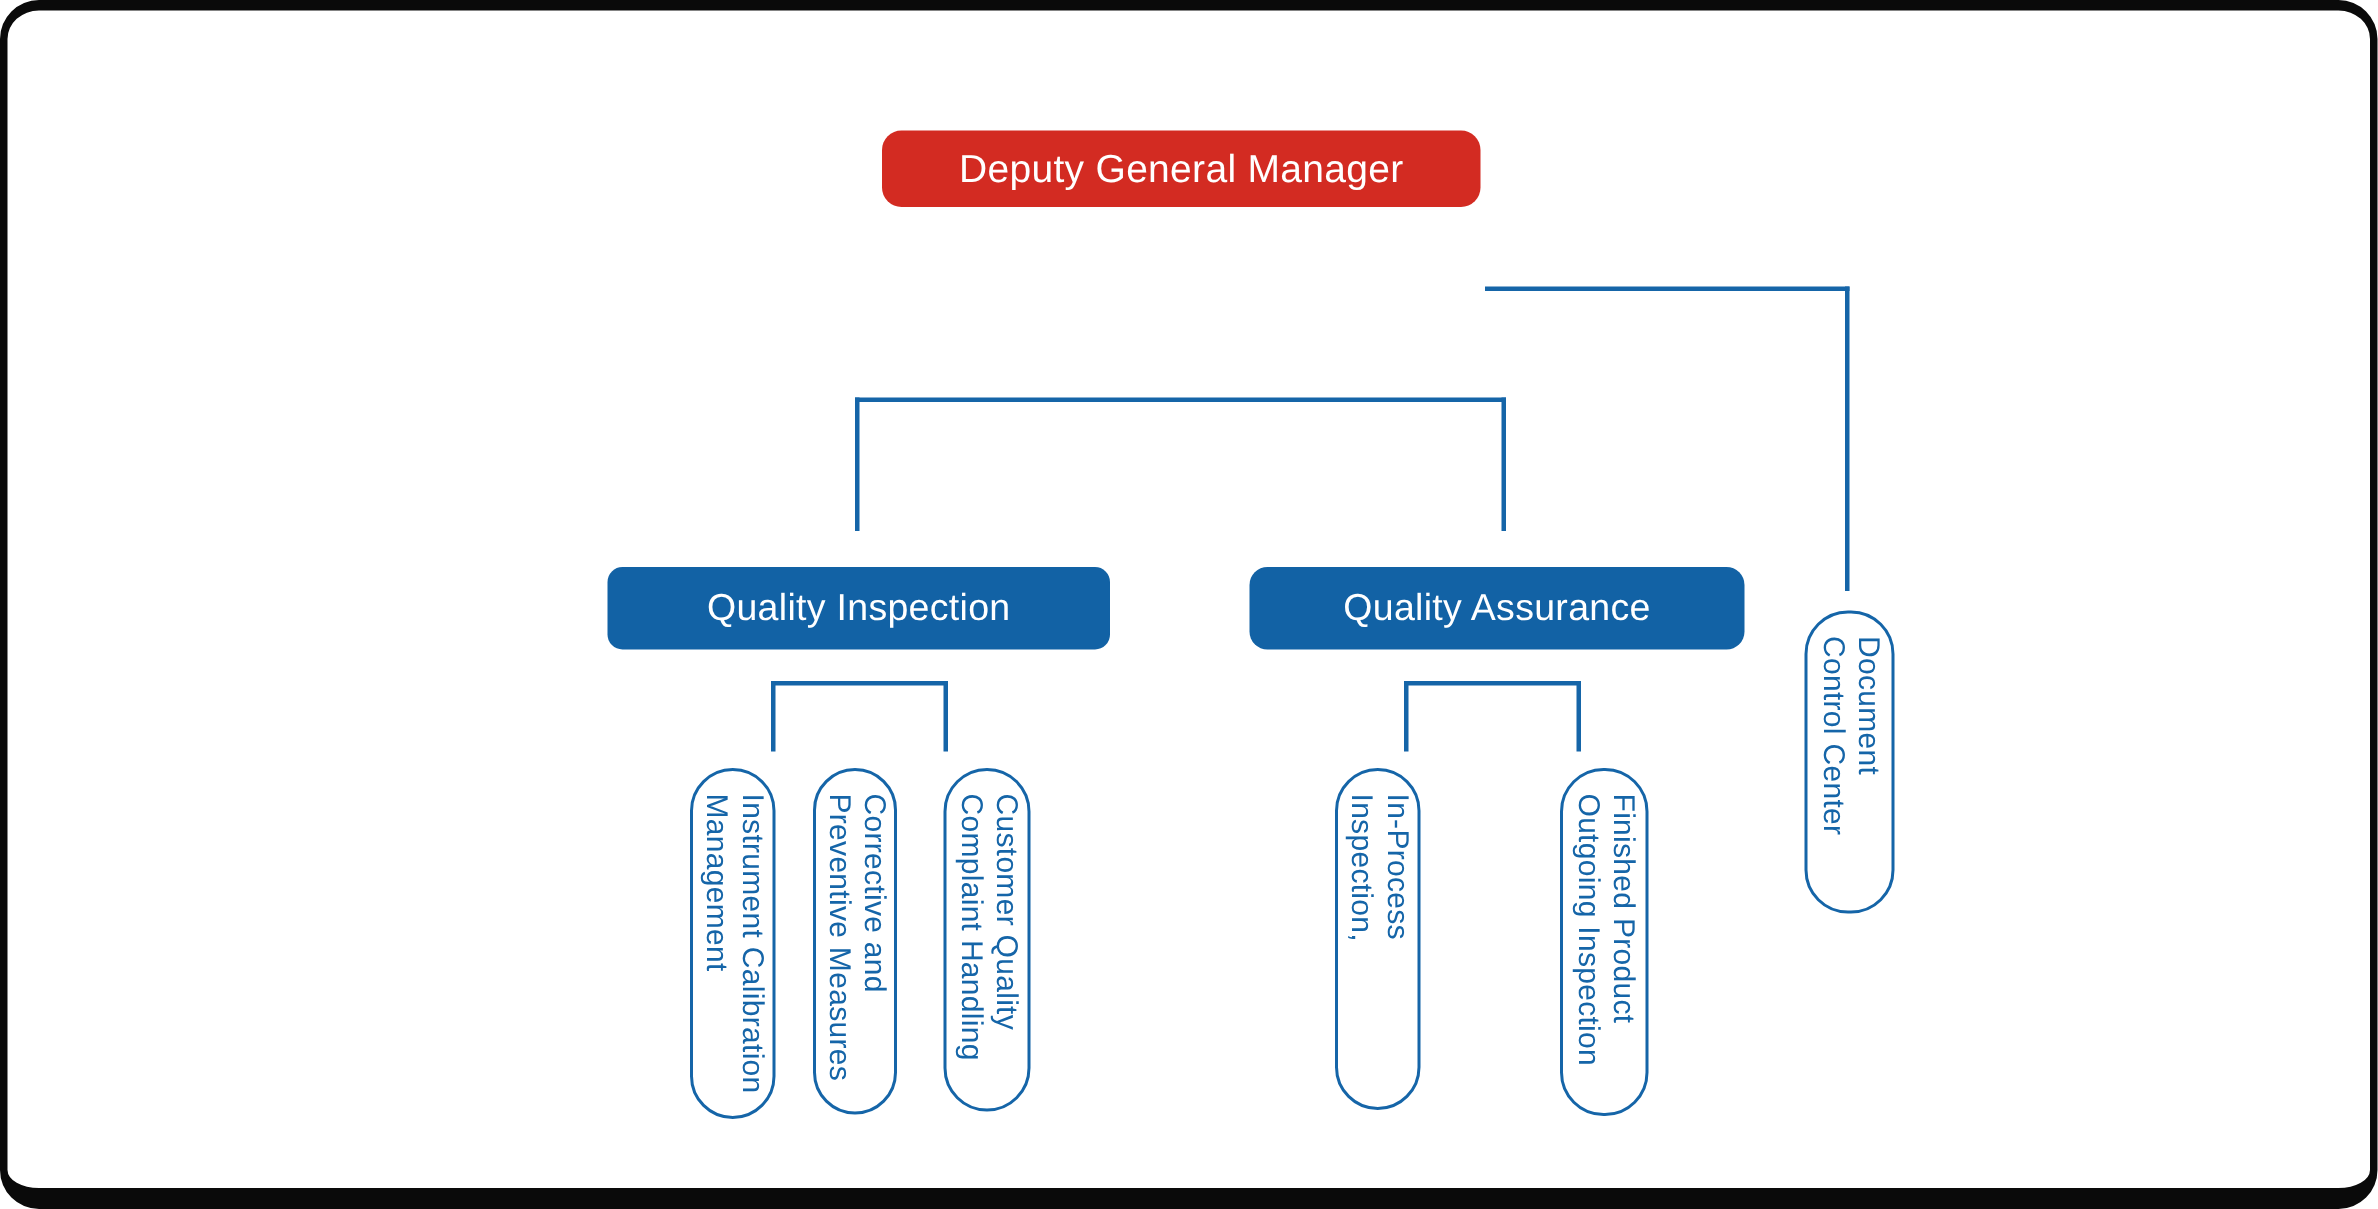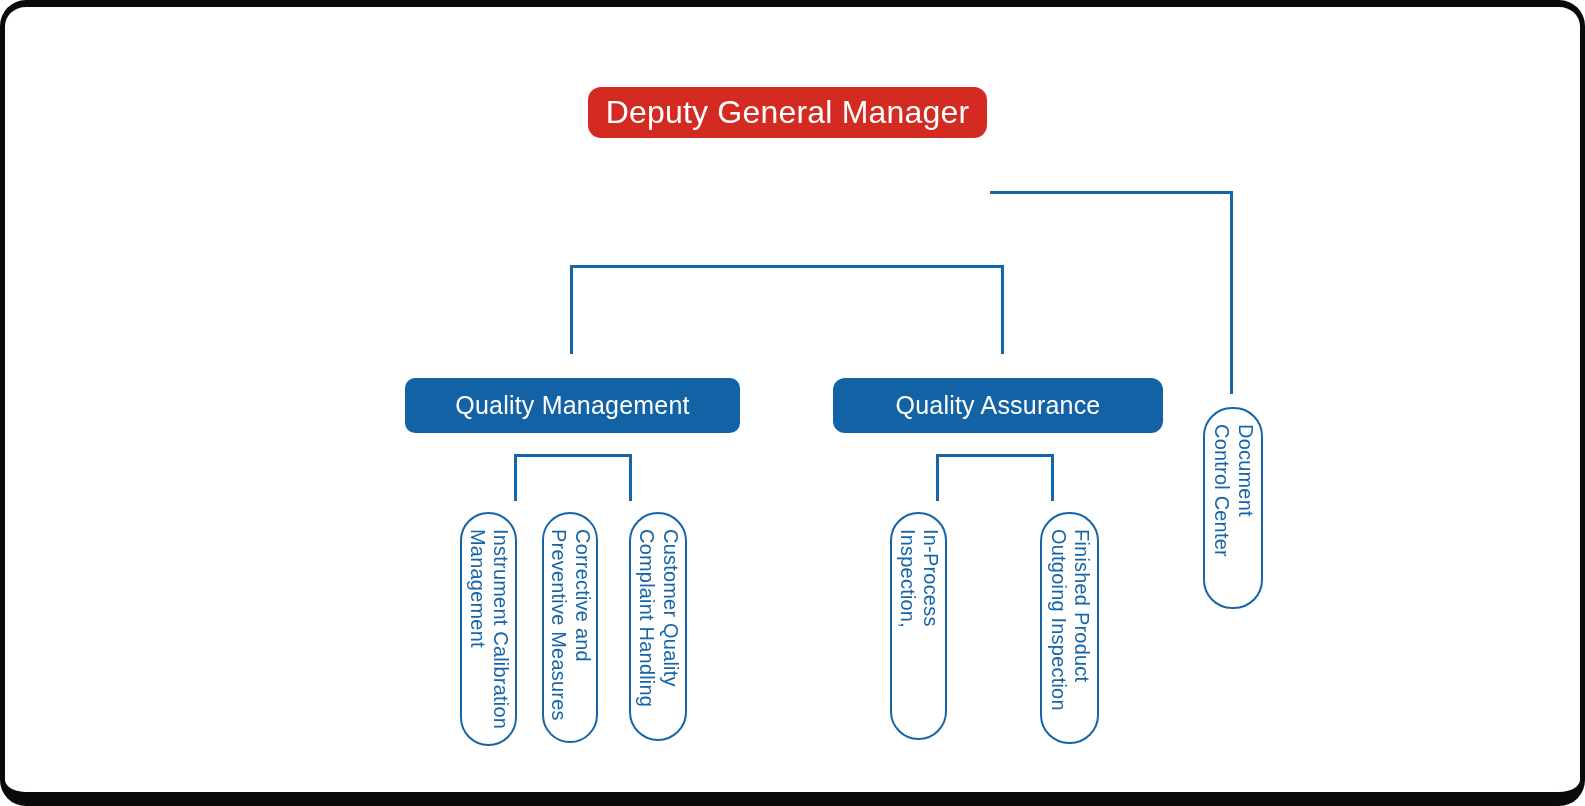--- a/index.html
+++ b/index.html
@@ -11,21 +11,21 @@
     position: absolute; inset: 0; box-sizing: border-box;
     border: solid #0a0a0a; border-width: 7px 5px 14px 5px;
     border-radius: 26px; background: #ffffff;
   }
   .canvas { position: absolute; inset: 0; }
   .node {
     position: absolute; box-sizing: border-box;
     display: flex; align-items: center; justify-content: center;
     color: #ffffff; text-align: center; letter-spacing: 0.2px;
   }
-  .node-deputy  { left: 588px; top:  87px; width: 399px; height: 51px; background: #d32b22; border-radius: 13px; font-size: 32px; }
+  .node-deputy  { left: 588px; top:  87px; width: 399px; height: 51px; background: #d32b22; border-radius: 13px; font-size: 26px; }
   .node-qcd     { left: 588px; top: 158px; width: 400px; height: 52px; background: #415360; border-radius: 13px; font-size: 26px; }
   .node-qi      { left: 405px; top: 378px; width: 335px; height: 55px; background: #1262a5; border-radius: 10px; font-size: 25px; }
   .node-qa      { left: 833px; top: 378px; width: 330px; height: 55px; background: #1262a5; border-radius: 12px; font-size: 25px; }
   .pill {
     position: absolute; box-sizing: border-box; background: #ffffff;
     border: 2.5px solid #1565a8; border-radius: 29px;
     display: flex; justify-content: center;
   }
   .pill-p1  { left:  460px; top: 512px; width: 57px; height: 234px; }
   .pill-p2  { left:  542px; top: 512px; width: 56px; height: 231px; }
@@ -69,21 +69,21 @@
   <div class="line ln-qa-h"></div>
   <div class="line ln-qa-v-l"></div>
   <div class="line ln-qa-v-r"></div>
 
   <div class="node node-deputy">
     <span>Deputy General Manager</span>
   </div>
 
 
   <div class="node node-qi">
-    <span>Quality Management</span>
+    <span>Quality Inspection</span>
   </div>
 
   <div class="node node-qa">
     <span>Quality Assurance</span>
   </div>
 
   <div class="pill pill-p1">
     <div class="vtext">
       <div>Instrument Calibration</div>
       <div>Management</div>

